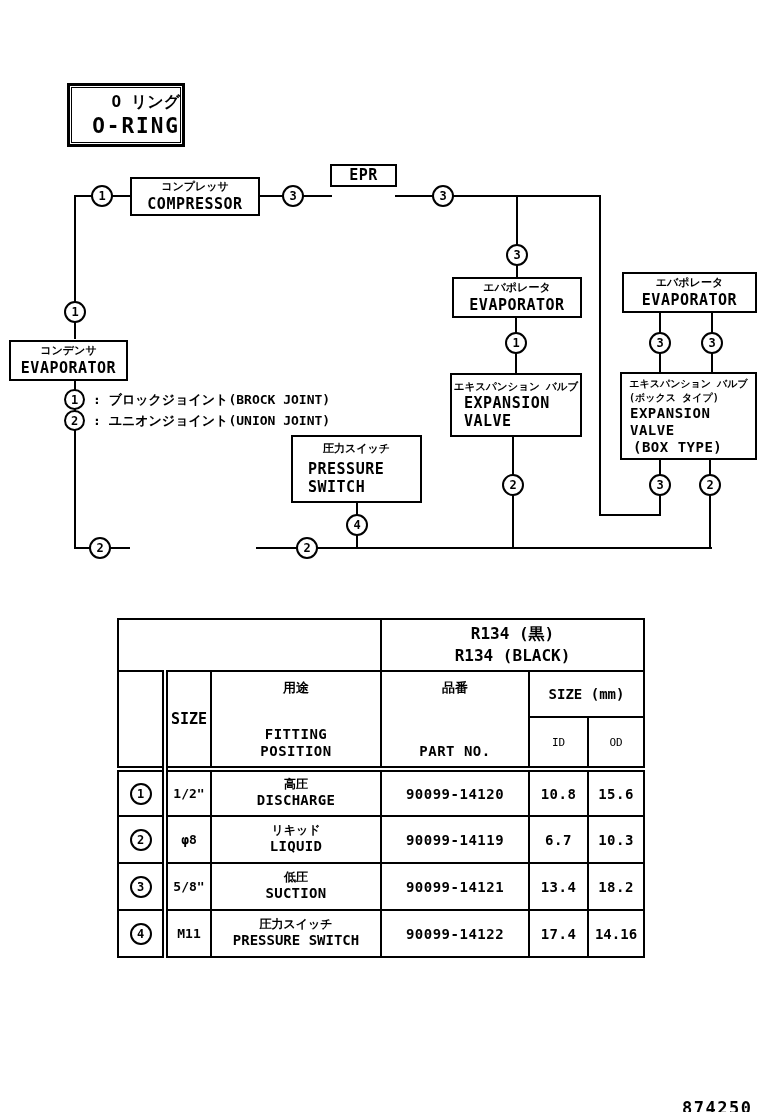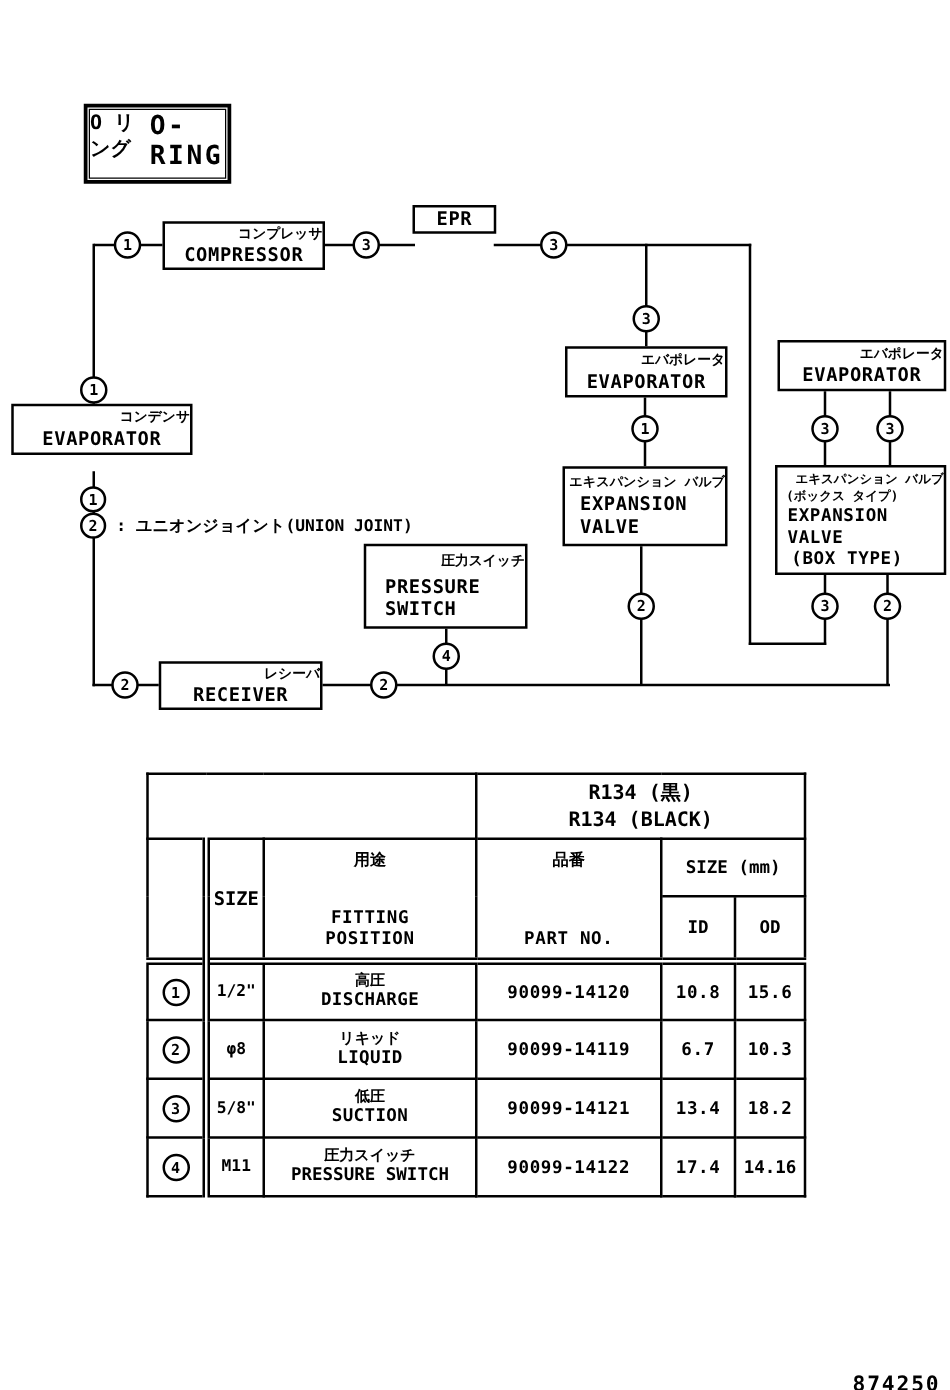--- a/index.html
+++ b/index.html
@@ -10,34 +10,34 @@
   }
   
   .ln { position:absolute; background:#000; z-index:1; }
   
   .dbox {
     position:absolute; background:#fff; border:2px solid #000; box-sizing:border-box;
     display:flex; flex-direction:column; align-items:center; justify-content:center;
     z-index:2; gap:1px;
   }
   .dbox span { display:block; width:100%; white-space:nowrap; }
-  .jline { font-size:11px; font-weight:700; text-align:right; line-height:1.3; }
+  .jline { font-size:11px; font-weight:700; text-align:center; line-height:1.3; }
   .eline { font-size:15px; font-weight:700; letter-spacing:0.5px; text-align:center; line-height:1.15; }
   .t-l { text-align:left; }
   
   .circ {
     position:absolute; width:22px; height:22px; border:2px solid #000; border-radius:50%;
     background:#fff; box-sizing:border-box; display:flex; align-items:center; justify-content:center;
     font-size:12px; font-weight:700; z-index:3;
   }
   
   .oring { position:absolute; left:67px; top:83px; width:118px; height:64px;
     border:3px solid #000; box-sizing:border-box; background:#fff; z-index:2; }
   .oring-inner { position:absolute; inset:1px; border:1px solid #000;
-    display:flex; flex-direction:row; align-items:flex-start; justify-content:center; gap:1px; }
+    display:flex; flex-direction:column; align-items:flex-end; justify-content:center; gap:1px; }
   .oring-jp { font-size:16px; font-weight:700; }
   .oring-en { font-size:21px; font-weight:700; letter-spacing:2px; }
   
   .legend-item { position:absolute; display:flex; align-items:center; gap:8px; z-index:3; }
   .circ-inline { flex:none; width:21px; height:21px; border:2px solid #000; border-radius:50%;
     background:#fff; box-sizing:border-box; display:flex; align-items:center; justify-content:center;
     font-size:12px; font-weight:700; }
   .legend-text { font-size:13px; font-weight:700; white-space:nowrap; }
   
   .spec-table { position:absolute; left:117px; top:618px; border-collapse:collapse;
@@ -46,21 +46,21 @@
   .dbl-r { border-right:6px double #000 !important; }
   tr.dbl-t td { border-top:6px double #000; }
   .band-cell { height:50px; }
   .band-txt { font-size:16px; font-weight:700; line-height:1.4; }
   .hdr-stack { display:flex; flex-direction:column; justify-content:space-between;
     height:92px; padding:6px 0 5px 0; box-sizing:border-box; }
   .hdr-jp { font-size:13px; font-weight:700; }
   .hdr-en { font-size:14px; font-weight:700; line-height:1.2; letter-spacing:0.5px; }
   .hdr-size { font-size:15px; font-weight:700; }
   .hdr-mm { font-size:14px; font-weight:700; height:44px; }
-  .hdr-idod { font-size:14px; font-weight:700; height:48px; }
+  .hdr-idod { font-size:11px; font-weight:400; height:48px; }
   .row-h { height:47px; }
   .tcirc { width:22px; height:22px; border:2px solid #000; border-radius:50%; margin:0 auto;
     box-sizing:border-box; display:flex; align-items:center; justify-content:center;
     font-size:12px; font-weight:700; }
   .cell-size { font-size:13px; font-weight:700; }
   .cell-jp { font-size:12px; font-weight:700; line-height:1.25; }
   .cell-en { font-size:14px; font-weight:700; line-height:1.25; letter-spacing:0.3px; }
   .cell-num { font-size:14px; font-weight:700; letter-spacing:0.5px; }
   
   .fig-no { position:absolute; left:682px; top:1083px; font-size:17px; font-weight:700; letter-spacing:1.5px;margin-top:15px; }
@@ -107,21 +107,21 @@
   <div class="dbox" style="left:452px;top:277px;width:130px;height:41px">
     <span class="jline">エバポレータ</span>
     <span class="eline">EVAPORATOR</span>
   </div>
 
   <div class="dbox" style="left:622px;top:272px;width:135px;height:41px">
     <span class="jline">エバポレータ</span>
     <span class="eline">EVAPORATOR</span>
   </div>
 
-  <div class="dbox" style="left:9px;top:323px;width:145px;height:41px">
+  <div class="dbox" style="left:9px;top:340px;width:119px;height:41px">
     <span class="jline">コンデンサ</span>
     <span class="eline">EVAPORATOR</span>
   </div>
 
   <div class="dbox" style="left:450px;top:373px;width:132px;height:64px">
     <span class="jline" style="font-size:10.5px">エキスパンション バルブ</span>
     <span class="eline t-l" style="padding-left:24px">EXPANSION</span>
     <span class="eline t-l" style="padding-left:24px">VALVE</span>
   </div>
 
@@ -132,42 +132,39 @@
     <span class="eline t-l" style="font-size:14px;padding-left:16px">VALVE</span>
     <span class="eline t-l" style="font-size:14px;padding-left:22px">(BOX TYPE)</span>
   </div>
 
   <div class="dbox" style="left:291px;top:435px;width:131px;height:68px">
     <span class="jline" style="margin-bottom:4px">圧力スイッチ</span>
     <span class="eline t-l" style="padding-left:30px">PRESSURE</span>
     <span class="eline t-l" style="padding-left:30px">SWITCH</span>
   </div>
 
-  <div class="dbox" style="left:127px;top:529px;width:131px;height:39px">
-    <span class="jline">レシーバ</span>
-    <span class="eline">RECEIVER</span>
-  </div>
 
   <div class="circ" style="left:91px;top:185px">1</div>
   <div class="circ" style="left:282px;top:185px">3</div>
   <div class="circ" style="left:432px;top:185px">3</div>
   <div class="circ" style="left:506px;top:244px">3</div>
   <div class="circ" style="left:64px;top:301px">1</div>
   <div class="circ" style="left:505px;top:332px">1</div>
   <div class="circ" style="left:649px;top:332px">3</div>
   <div class="circ" style="left:701px;top:332px">3</div>
   <div class="circ" style="left:502px;top:474px">2</div>
   <div class="circ" style="left:649px;top:474px">3</div>
   <div class="circ" style="left:699px;top:474px">2</div>
   <div class="circ" style="left:346px;top:514px">4</div>
   <div class="circ" style="left:89px;top:537px">2</div>
   <div class="circ" style="left:296px;top:537px">2</div>
 
   <div class="legend-item" style="left:64px;top:389px">
     <span class="circ-inline">1</span>
+    <span class="legend-text">: ブロックジョイント(BROCK JOINT)</span>
   </div>
   <div class="legend-item" style="left:64px;top:410px">
     <span class="circ-inline">2</span>
     <span class="legend-text">: ユニオンジョイント(UNION JOINT)</span>
   </div>
 
   <table class="spec-table">
     <colgroup>
       <col style="width:47px">
         <col style="width:46px">

